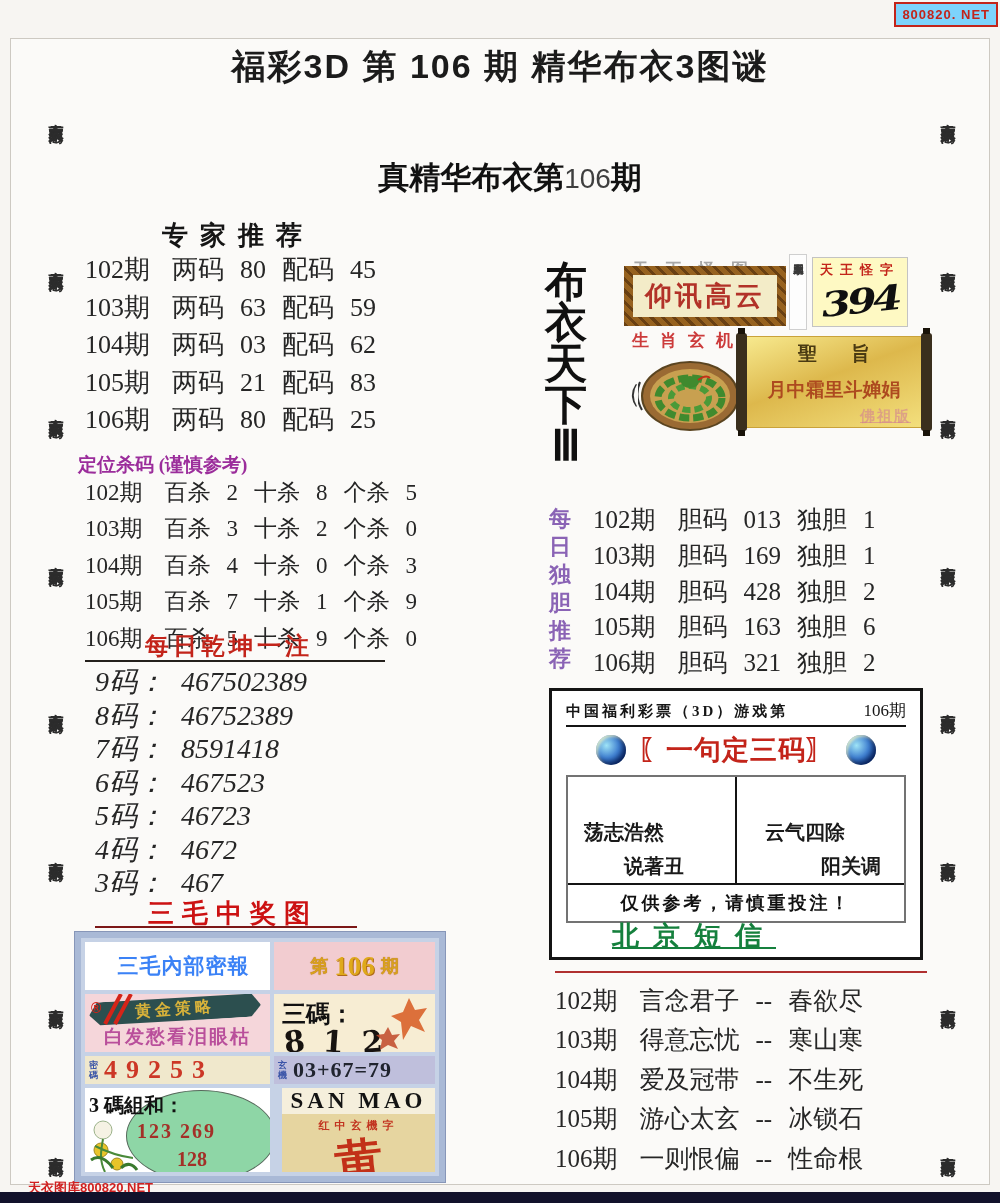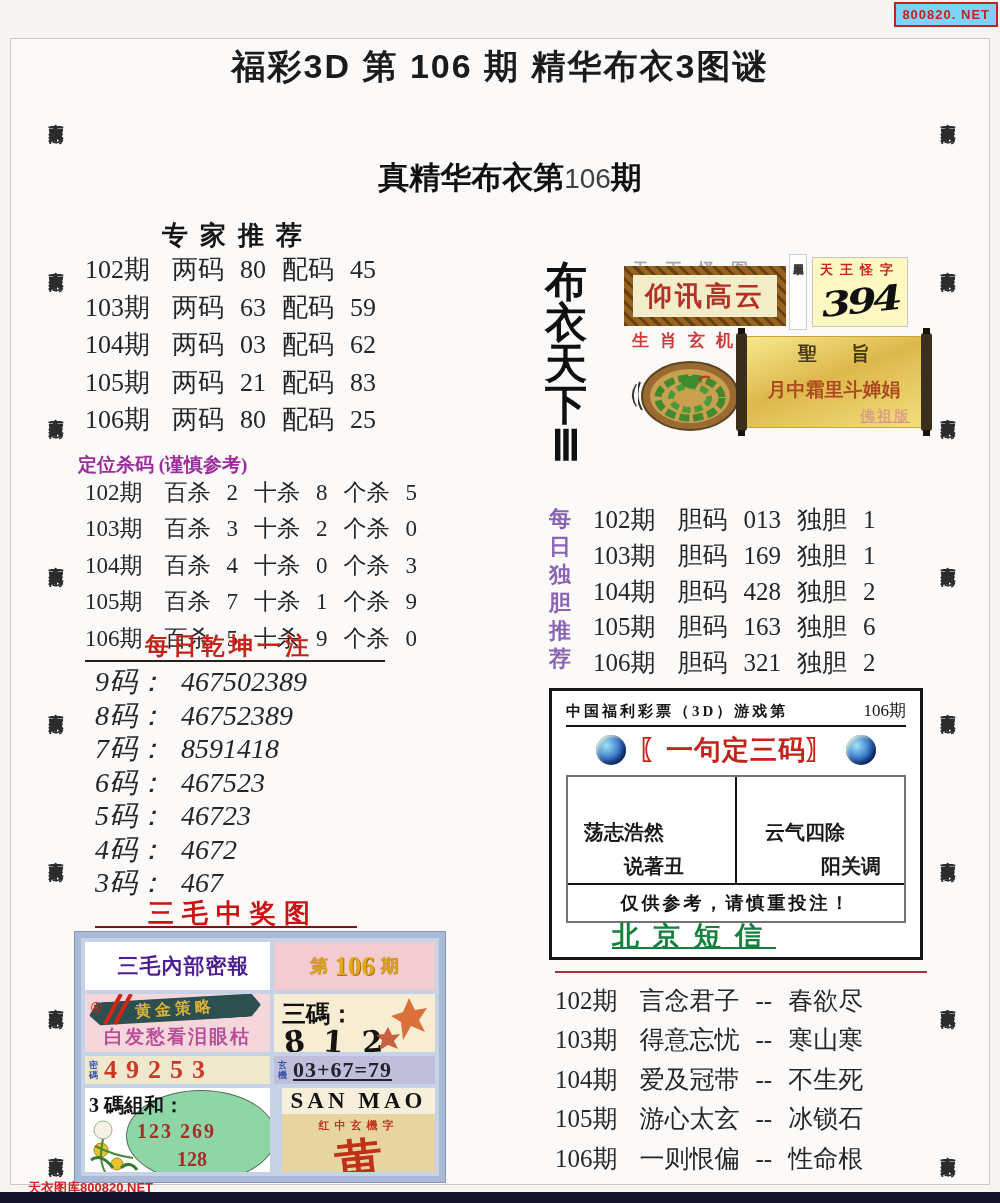--- a/index.html
+++ b/index.html
@@ -60,21 +60,21 @@
                  color:#cc1212; letter-spacing:8px; }
   .sanmao-underline{ position:absolute; left:95px; top:926px; width:262px; height:2px; background:#7c1717; }
 
   
   .sanmao-box{ position:absolute; left:75px; top:932px; width:370px; height:250px;
                border:6px solid #a9b9d6; outline:1px solid #8796b8; background:#c6d2e6; padding:4px; }
   .sm-grid{ display:grid; width:100%; height:100%; grid-template-columns:185px 1fr;
             grid-template-rows:48px 58px 28px 1fr; gap:4px; }
   .sm-cell{ position:relative; overflow:hidden; }
   .sm-tl{ background:#ffffff; display:flex; align-items:center; justify-content:center;
-          font:bold 21px "Liberation Serif",serif; color:#4c1d95; letter-spacing:1px;padding-left:12px; }
+          font:bold 21px "Liberation Serif",serif; color:#3b82f6; letter-spacing:1px;padding-left:12px; }
   .sm-tr{ background:#f2ccd0; display:flex; align-items:center; justify-content:center; gap:6px; }
   .sm-tr .gold-sm{ font:bold 18px "Liberation Serif",serif; color:#d9a11c; text-shadow:0 0 1px #a05a10; }
   .sm-tr .gold-big{ font:bold 27px "Liberation Serif",serif; color:#dfa91a; text-shadow:1px 1px 0 #b06a18; }
   .sm-ml{ background:#f5d6da; }
   .banner{ position:absolute; left:4px; top:3px; width:172px; height:25px; background:#2c4f4f;
            transform:rotate(-4deg); display:flex; align-items:center; justify-content:center;
            clip-path:polygon(0 50%,5% 0,95% 8%,100% 55%,94% 100%,6% 92%); }
   .banner .gold-txt{ font:bold 16px "Liberation Serif",serif; color:#d8b23a; letter-spacing:4px; }
   .reg-mark{ position:absolute; left:6px; top:6px; font:bold 14px "Liberation Sans",sans-serif; color:#d42418; z-index:3; }
   .slash{ position:absolute; width:4px; height:34px; background:#d42418; z-index:2; }
@@ -88,21 +88,21 @@
                  font:bold 30px "DejaVu Serif",serif; color:#171310; }
   .sanma-digits span:nth-child(1){ transform:rotate(-7deg); }
   .sanma-digits span:nth-child(2){ transform:rotate(4deg); }
   .sanma-digits span:nth-child(3){ transform:rotate(-4deg); }
   .leaf{ position:absolute; }
   .sm-bar-l{ background:#f0e8cc; display:flex; align-items:center; }
   .sm-bar-r{ background:#bfbfdc; display:flex; align-items:center; }
   .tiny-label{ display:flex; flex-direction:column; font:bold 9px "Liberation Sans",sans-serif;
                color:#3b55a8; line-height:10px; margin:0 6px 0 4px; }
   .mima-val{ font:bold 26px "Liberation Serif",serif; color:#cc3726; letter-spacing:9px; }
-  .xuanji-val{ font:bold 22px "Liberation Serif",serif; color:#20242e; letter-spacing:1px;text-decoration:underline; }
+  .xuanji-val{ font:bold 22px "Liberation Serif",serif; color:#20242e; letter-spacing:1px; }
   .sm-bl{ background:#ffffff; }
   .green-ellipse{ position:absolute; right:-6px; top:2px; width:150px; height:92px; background:#8ed6a6;
                   border:1px solid #57695c; border-radius:50%; }
   .zuhe-label{ position:absolute; left:4px; top:4px; font:bold 20px "Liberation Serif",serif; color:#111; z-index:2; }
   .zuhe-l1{ position:absolute; left:52px; top:32px; font:bold 20px "Liberation Serif",serif; color:#a33028; letter-spacing:2px; z-index:2; }
   .zuhe-l2{ position:absolute; left:92px; top:60px; font:bold 20px "Liberation Serif",serif; color:#a33028; z-index:2; }
   .sm-br{ background:#e6d5a0;margin-left:8px; }
   .sanmao-en{ position:absolute; left:0; top:0; width:100%; height:26px; background:#f5efdc;
               font:bold 23px "Liberation Serif",serif; letter-spacing:4px; color:#131313;
               display:flex; align-items:center; justify-content:center; }

